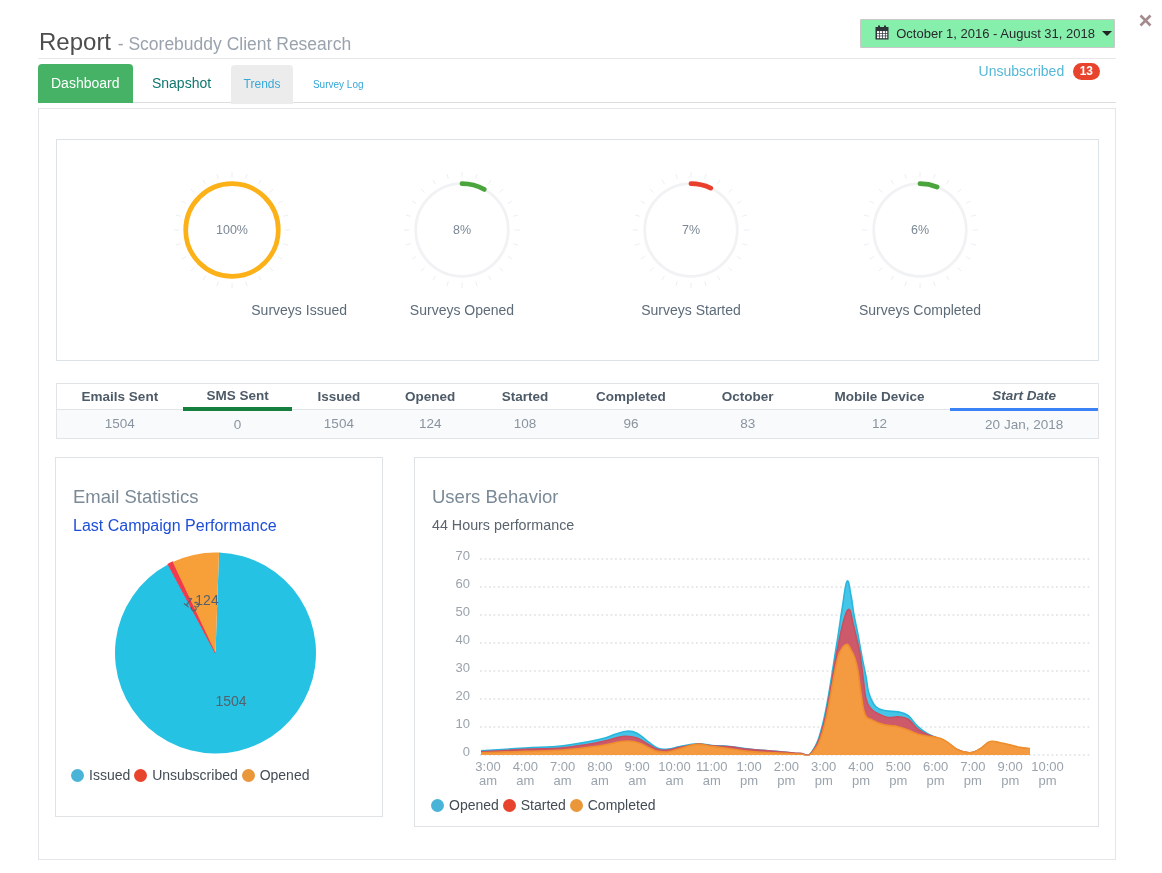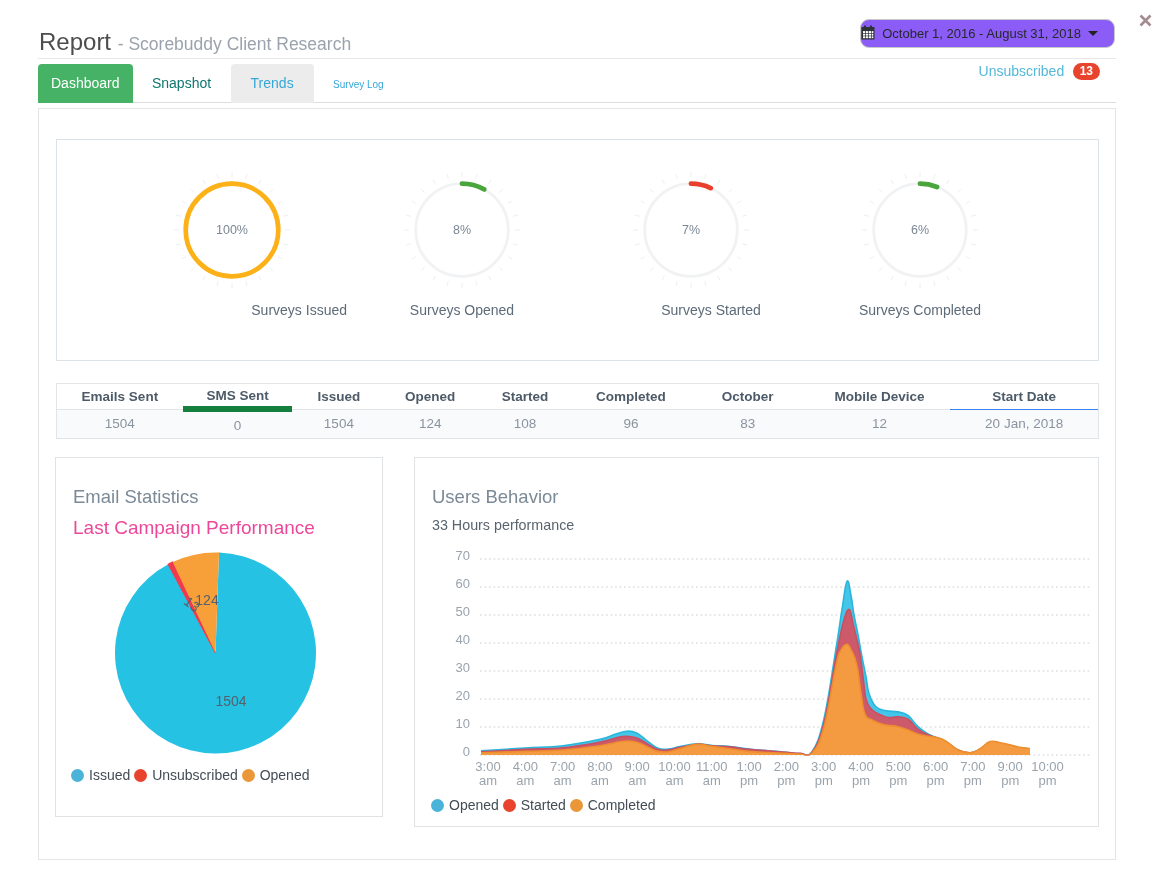--- a/index.html
+++ b/index.html
@@ -4,21 +4,21 @@
 * { margin:0; padding:0; box-sizing:border-box; }
 html,body { width:1162px; height:873px; background:#fff; font-family:"Liberation Sans",sans-serif; }
 .abs { position:absolute; }
 </style></head>
 <body>
 <div class="abs" style="left:0;top:0;width:1162px;height:873px;overflow:hidden;">
 
   <div class="abs" style="left:39px;top:28px;font-size:24px;color:#4d4d4d;">Report <span style="font-size:17.5px;color:#9aa3ad;">- Scorebuddy Client Research</span></div>
   <div class="abs" style="left:38px;top:58px;width:1078px;border-top:1px solid #e8e8e8;"></div>
 
-  <div class="abs" style="left:860px;top:19px;width:255px;height:29px;background:#8b5cf6;border:1px solid #c8c8c8;border-radius:9px;font-size:13px;color:#26292c;text-align:left;line-height:27px;white-space:nowrap;"><svg width="14" height="15" viewBox="0 0 14 15" style="vertical-align:-2px">
+  <div class="abs" style="left:860px;top:19px;width:255px;height:29px;background:#86efac;border:1px solid #c8c8c8;border-radius:1px;font-size:13px;color:#26292c;text-align:left;padding-left:14px;line-height:27px;white-space:nowrap;"><svg width="14" height="15" viewBox="0 0 14 15" style="vertical-align:-2px">
         <rect x="3" y="0.5" width="2" height="3" fill="#2e3338"></rect>
         <rect x="9" y="0.5" width="2" height="3" fill="#2e3338"></rect>
         <rect x="0.5" y="2" width="13" height="12.5" fill="#2e3338"></rect>
         <g fill="#fff">
           <rect x="2" y="6.1" width="2.2" height="1.9"></rect>
           <rect x="4.9" y="6.1" width="2.2" height="1.9"></rect>
           <rect x="7.8" y="6.1" width="2.2" height="1.9"></rect>
           <rect x="10.7" y="6.1" width="1.6" height="1.9"></rect>
           <rect x="2" y="8.7" width="2.2" height="1.9"></rect>
           <rect x="4.9" y="8.7" width="2.2" height="1.9"></rect>
@@ -31,21 +31,21 @@
         </g>
       </svg>&nbsp;&nbsp;October 1, 2016 - August 31, 2018 <span style="display:inline-block;width:0;height:0;border-left:5px solid transparent;border-right:5px solid transparent;border-top:5px solid #222;vertical-align:2px;margin-left:3px;"></span></div>
   <div class="abs" style="left:1139px;top:13px;"><svg width="13" height="13" viewBox="0 0 13 13">
         <path d="M1.5 1.5L11.5 11.5M11.5 1.5L1.5 11.5" stroke="#a38b90" stroke-width="2.6"></path>
       </svg></div>
 
   <div class="abs" style="left:38px;top:102px;width:1078px;border-top:1px solid #ddd;"></div>
   <div class="abs" style="left:38px;top:64px;height:39px;">
     <div style="display:inline-block;height:39px;padding:0 13px;background:#45b266;color:#fff;font-size:14px;line-height:39px;margin-right:2px;border-radius:4px 4px 0 0;">Dashboard</div>
     <div style="display:inline-block;height:39px;padding:0 13px;color:#0f766e;font-size:14px;line-height:39px;margin-right:2px;">Snapshot</div>
-    <div style="display:inline-block;height:39px;padding:0 20px;background:#ececec;color:#35a8d8;font-size:14px;line-height:39px;margin-right:2px;border-radius:4px 4px 0 0;">Trends</div>
+    <div style="display:inline-block;height:39px;padding:0 13px;background:#ececec;color:#35a8d8;font-size:12px;line-height:39px;margin-right:2px;border-radius:4px 4px 0 0;">Trends</div>
     <div style="display:inline-block;height:39px;padding:0 13px;color:#35a8d8;font-size:10px;line-height:39px;">Survey Log</div>
   </div>
   <div class="abs" style="left:900px;top:51px;width:200px;height:39px;text-align:right;line-height:39px;">
     <span style="font-size:14px;color:#56b8d8;">Unsubscribed</span>
     <span style="display:inline-block;background:#e8432d;color:#fff;font-size:12px;font-weight:bold;border-radius:9px;padding:1px 7px;margin-left:4px;vertical-align:1px;line-height:15px;">13</span>
   </div>
 
   <div class="abs" style="left:38px;top:108px;width:1078px;height:752px;border:1px solid #e3e6e9;background:#fff;"></div>
 
   <div class="abs" style="left:56px;top:139px;width:1043px;height:222px;border:1px solid #dbe2e8;"></div>
@@ -130,21 +130,21 @@
         <line x1="12.0" y1="65.0" x2="7.0" y2="65.0" stroke="#eaecee" stroke-width="0.9"></line>
         <line x1="13.8" y1="51.3" x2="9.0" y2="50.0" stroke="#eaecee" stroke-width="0.9"></line>
         <line x1="19.1" y1="38.5" x2="14.8" y2="36.0" stroke="#eaecee" stroke-width="0.9"></line>
         <line x1="27.5" y1="27.5" x2="24.0" y2="24.0" stroke="#eaecee" stroke-width="0.9"></line>
         <line x1="38.5" y1="19.1" x2="36.0" y2="14.8" stroke="#eaecee" stroke-width="0.9"></line>
         <line x1="51.3" y1="13.8" x2="50.0" y2="9.0" stroke="#eaecee" stroke-width="0.9"></line>
         <circle cx="65" cy="65" r="46.3" fill="none" stroke="#f1f2f4" stroke-width="2.8"></circle>
         <path d="M65.00,18.70A46.3,46.3 0 0 1 84.71,23.11" fill="none" stroke="#e8402c" stroke-width="4.8" stroke-linecap="round"></path>
         <text x="65" y="65" text-anchor="middle" dominant-baseline="central" font-size="12.5" fill="#7b8794">7%</text>
       </svg></div>
-<div style="position:absolute;left:596px;top:302px;width:230px;text-align:center;font-size:14px;color:#5d6b79;">Surveys Started</div>
+<div style="position:absolute;left:576px;top:302px;width:230px;text-align:center;font-size:14px;color:#5d6b79;">Surveys Started</div>
 <div style="position:absolute;left:855px;top:165px;width:130px;"><svg width="130" height="130" viewBox="0 0 130 130">
         <line x1="65.0" y1="12.0" x2="65.0" y2="7.0" stroke="#eaecee" stroke-width="0.9"></line>
         <line x1="78.7" y1="13.8" x2="80.0" y2="9.0" stroke="#eaecee" stroke-width="0.9"></line>
         <line x1="91.5" y1="19.1" x2="94.0" y2="14.8" stroke="#eaecee" stroke-width="0.9"></line>
         <line x1="102.5" y1="27.5" x2="106.0" y2="24.0" stroke="#eaecee" stroke-width="0.9"></line>
         <line x1="110.9" y1="38.5" x2="115.2" y2="36.0" stroke="#eaecee" stroke-width="0.9"></line>
         <line x1="116.2" y1="51.3" x2="121.0" y2="50.0" stroke="#eaecee" stroke-width="0.9"></line>
         <line x1="118.0" y1="65.0" x2="123.0" y2="65.0" stroke="#eaecee" stroke-width="0.9"></line>
         <line x1="116.2" y1="78.7" x2="121.0" y2="80.0" stroke="#eaecee" stroke-width="0.9"></line>
         <line x1="110.9" y1="91.5" x2="115.2" y2="94.0" stroke="#eaecee" stroke-width="0.9"></line>
@@ -178,60 +178,60 @@
           <col style="width:90px">
           <col style="width:100px">
           <col style="width:112px">
           <col style="width:122px">
           <col style="width:142px">
           <col style="width:148px">
         </colgroup>
       <tbody>
           <tr style="height:25px;">
         <th style="border-bottom:1px solid #e2e5e8;color:#4d5a67;font-size:13.5px;">Emails Sent</th>
-        <th style="border-bottom:6px solid #15803d;color:#4d5a67;text-align:center;">SMS Sent</th>
+        <th style="border-bottom:4px solid #15803d;color:#4d5a67;text-align:center;">SMS Sent</th>
         <th style="border-bottom:1px solid #e2e5e8;color:#4d5a67;text-align:center;">Issued</th>
         <th style="border-bottom:1px solid #e2e5e8;color:#4d5a67;text-align:center;">Opened</th>
         <th style="border-bottom:1px solid #e2e5e8;color:#4d5a67;text-align:center;">Started</th>
         <th style="border-bottom:1px solid #e2e5e8;color:#4d5a67;text-align:center;">Completed</th>
         <th style="border-bottom:1px solid #e2e5e8;color:#4d5a67;text-align:center;">October</th>
         <th style="border-bottom:1px solid #e2e5e8;color:#4d5a67;text-align:center;">Mobile Device</th>
-        <th style="border-bottom:1px solid #3b82f6;color:#4d5a67;">Start Date</th>
+        <th style="border-bottom:3px solid #3b82f6;color:#4d5a67;font-style:italic;">Start Date</th>
       </tr>
       <tr style="height:29px;background:#f9fafb;color:#8994a0;text-align:center;">
         <td>1504</td>
             <td>0</td>
             <td>1504</td>
             <td>124</td>
             <td>108</td>
             <td>96</td>
             <td>83</td>
             <td>12</td>
             <td>20 Jan, 2018</td>
       </tr>
     </tbody>
       </table>
   </div>
 
   <div class="abs" style="left:55px;top:457px;width:328px;height:360px;border:1px solid #dfe3e6;"></div>
   <div class="abs" style="left:73px;top:488px;font-size:18.5px;line-height:1;color:#7b8a97;text-align:right;">Email Statistics</div>
-  <div class="abs" style="left:73px;top:518px;font-size:19px;line-height:1;color:#ec4899;">Last Campaign Performance</div>
+  <div class="abs" style="left:73px;top:518px;font-size:16px;line-height:1;color:#1d4ed8;">Last Campaign Performance</div>
   <svg width="1162" height="873" style="position:absolute;left:0;top:0;pointer-events:none">
       <path d="M215.5,653.0L219.01,552.56A100.5,100.5 0 1 1 168.23,564.31Z" fill="#26c2e4"></path>
       <path d="M215.5,653.0L168.23,564.31A100.5,100.5 0 0 1 172.70,562.07Z" fill="#f23a4d" stroke="#f23a4d" stroke-width="1.2"></path>
       <path d="M215.5,653.0L172.70,562.07A100.5,100.5 0 0 1 219.01,552.56Z" fill="#f7a03a"></path>
       <text x="231" y="701" text-anchor="middle" dominant-baseline="central" font-size="14" fill="#55616c">1504</text>
       <text x="192" y="604" text-anchor="middle" dominant-baseline="central" font-size="14" fill="#55616c" transform="rotate(38 192 604)">13</text>
       <text x="207" y="600" text-anchor="middle" dominant-baseline="central" font-size="14" fill="#55616c">124</text>
     </svg>
   <div class="abs" style="left:71px;top:767px;font-size:14px;color:#434c55;"><span style="display:inline-block;width:13px;height:13px;border-radius:50%;background:#4ab4d8;vertical-align:-2px;margin-right:5px;"></span>Issued <span style="display:inline-block;width:13px;height:13px;border-radius:50%;background:#e8432d;vertical-align:-2px;margin-right:5px;"></span>Unsubscribed <span style="display:inline-block;width:13px;height:13px;border-radius:50%;background:#ea973a;vertical-align:-2px;margin-right:5px;"></span>Opened</div>
 
   <div class="abs" style="left:414px;top:457px;width:685px;height:370px;border:1px solid #dfe3e6;"></div>
   <div class="abs" style="left:432px;top:488px;font-size:18.5px;line-height:1;color:#7b8a97;">Users Behavior</div>
-  <div class="abs" style="left:432px;top:518px;font-size:14.3px;line-height:1;color:#5a646e;">33 Hours performance</div>
+  <div class="abs" style="left:432px;top:518px;font-size:14.3px;line-height:1;color:#5a646e;">44 Hours performance</div>
   <svg width="1162" height="873" style="position:absolute;left:0;top:0;pointer-events:none">
       <defs>
         <clipPath id="plotclip">
           <rect x="480" y="545" width="612" height="210.5"></rect>
         </clipPath>
       </defs>
       <line x1="480" y1="559" x2="1090" y2="559" stroke="#cfd2d6" stroke-width="1.1" stroke-dasharray="1.8,2.7"></line>
       <text x="470" y="555" text-anchor="end" dominant-baseline="central" font-size="13" fill="#9aa3ac">70</text>
       <line x1="480" y1="587" x2="1090" y2="587" stroke="#cfd2d6" stroke-width="1.1" stroke-dasharray="1.8,2.7"></line>
       <text x="470" y="583" text-anchor="end" dominant-baseline="central" font-size="13" fill="#9aa3ac">60</text>

